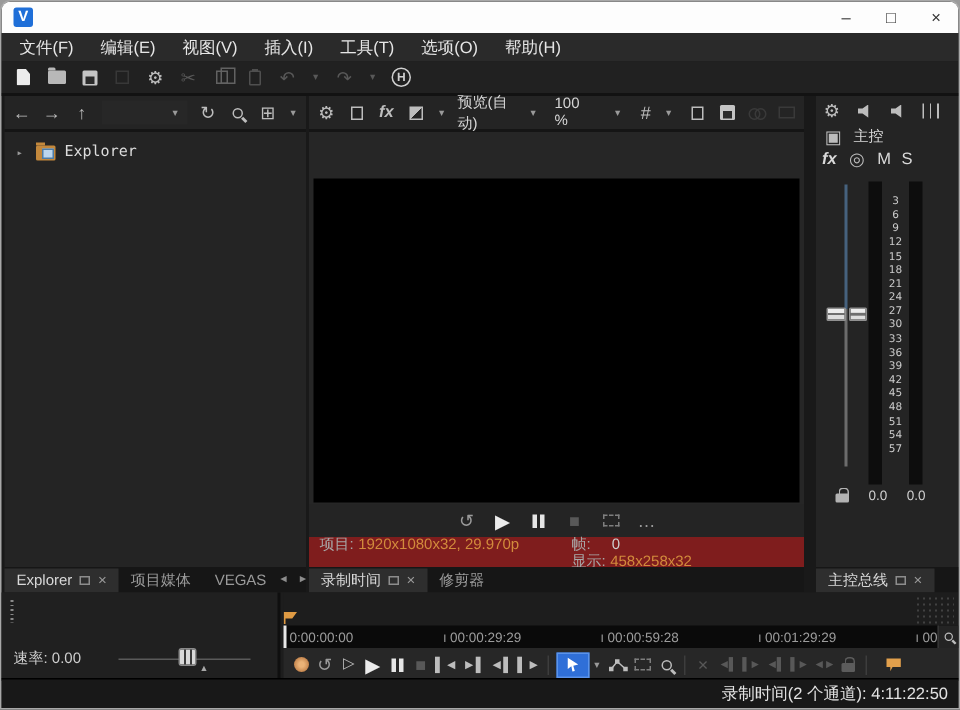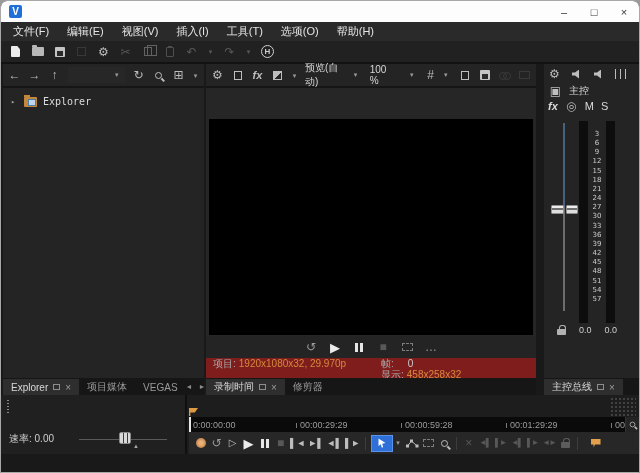--- a/index.html
+++ b/index.html
@@ -455,14 +455,17 @@
             <i class="sh-lock dk"></i>
           </span>
         <span class="vsep"></span>
         <span class="ico endflag">
             <i class="sh-flag"></i>
           </span>
       </div>
     </div>
   </div>
 
+  <div class="statusbar">
+    <span>录制时间(2 个通道): 4:11:22:50</span>
+  </div>
 
 </div>
 
 </body></html>

